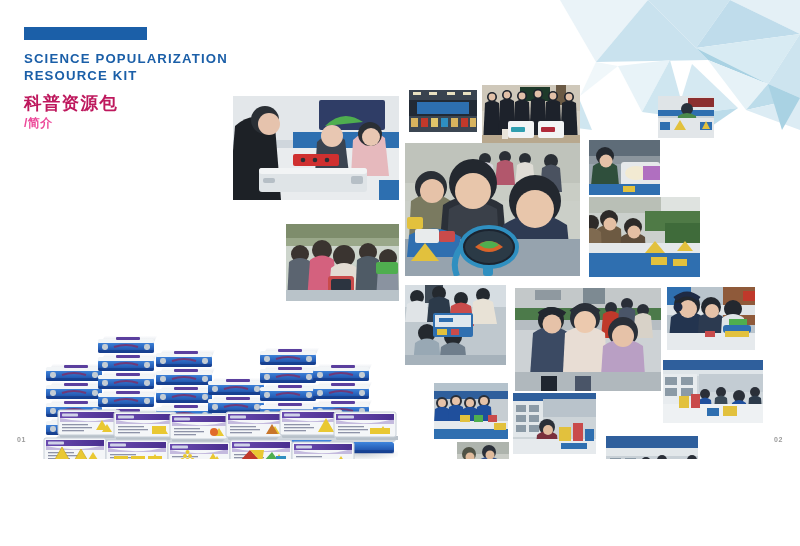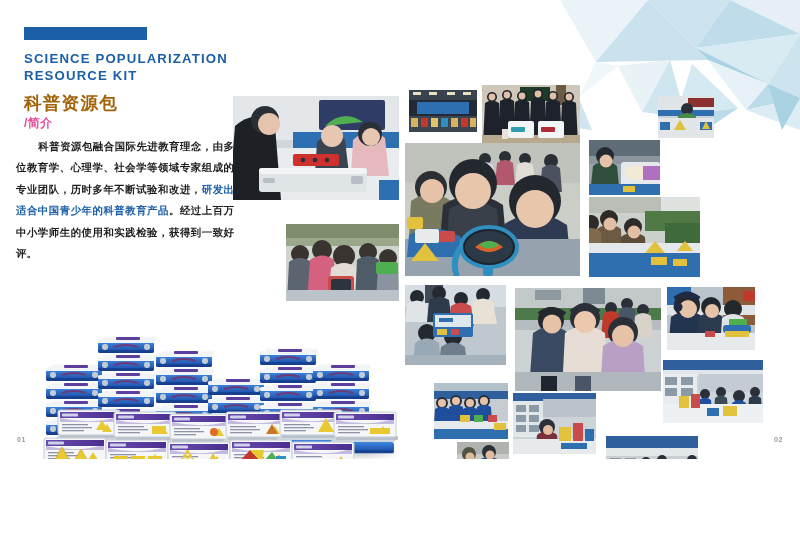--- a/index.html
+++ b/index.html
@@ -33,21 +33,21 @@
   }
   .title-en {
     color: #1b5fa8;
     font-size: 13.2px;
     font-weight: 700;
     letter-spacing: 1.15px;
     line-height: 1.28;
     white-space: pre-line;
   }
   .title-cn {
-    color: #a16207;
+    color: #be185d;
     font-size: 17.5px;
     font-weight: 700;
     letter-spacing: 1.3px;
     margin-top: 8px;
     line-height: 1.2;
   }
   .title-sub {
     color: #ec4899;
     font-size: 12px;
     font-weight: 700;
@@ -132,23 +132,20 @@
   </div>
 
   <div id="heading">
     <div class="accent-bar"></div>
     <div class="title-en">SCIENCE POPULARIZATION
 RESOURCE KIT</div>
     <div class="title-cn">科普资源包</div>
     <div class="title-sub">/简介</div>
   </div>
 
-  <p id="intro-paragraph">
-    <span class="indent"></span><span>科普资源包融合国际先进教育理念，由多位教育学、心理学、社会学等领域专家组成的专业团队，历时多年不断试验和改进，</span><span class="hl">研发出适合中国青少年的科普教育产品</span><span>。经过上百万中小学师生的使用和实践检验，获得到一致好评。</span>
-  </p>
 
   <div class="photo" style="left:233px; top:96px; width:166px; height:104px;">
     <svg viewBox="0 0 166 104" preserveAspectRatio="none">
       <rect width="166" height="104" fill="#cfd6dc"></rect>
       <rect x="0" y="0" width="166" height="44" fill="#e3e7ea"></rect>
       <rect x="86" y="4" width="66" height="30" rx="2" fill="#2f3d66"></rect>
       <path d="M92 30 q18 -18 38 -4 l-38 4z" fill="#4fae4f"></path>
       <rect x="60" y="36" width="106" height="16" fill="#2d6fb0"></rect>
       <rect x="0" y="52" width="166" height="52" fill="#e9ecee"></rect>
       <path d="M2 30 q20 -18 40 0 l6 74 -52 0z" fill="#1d2126"></path>

